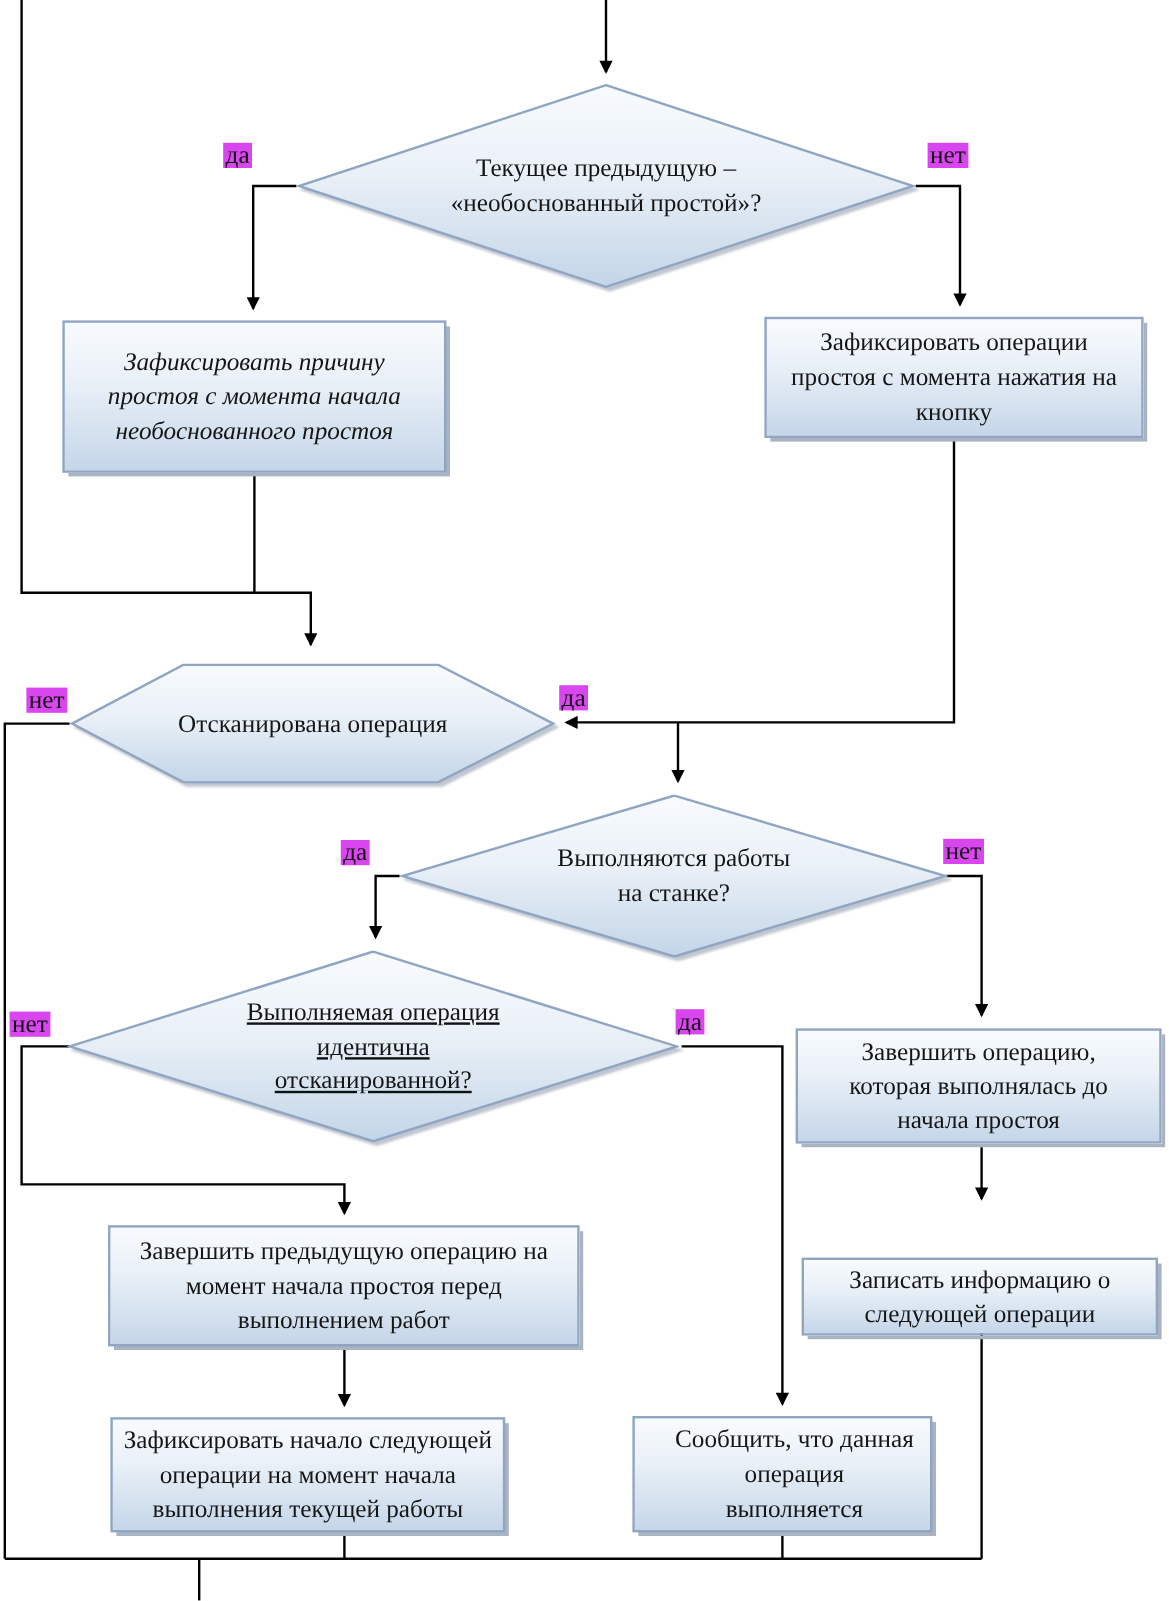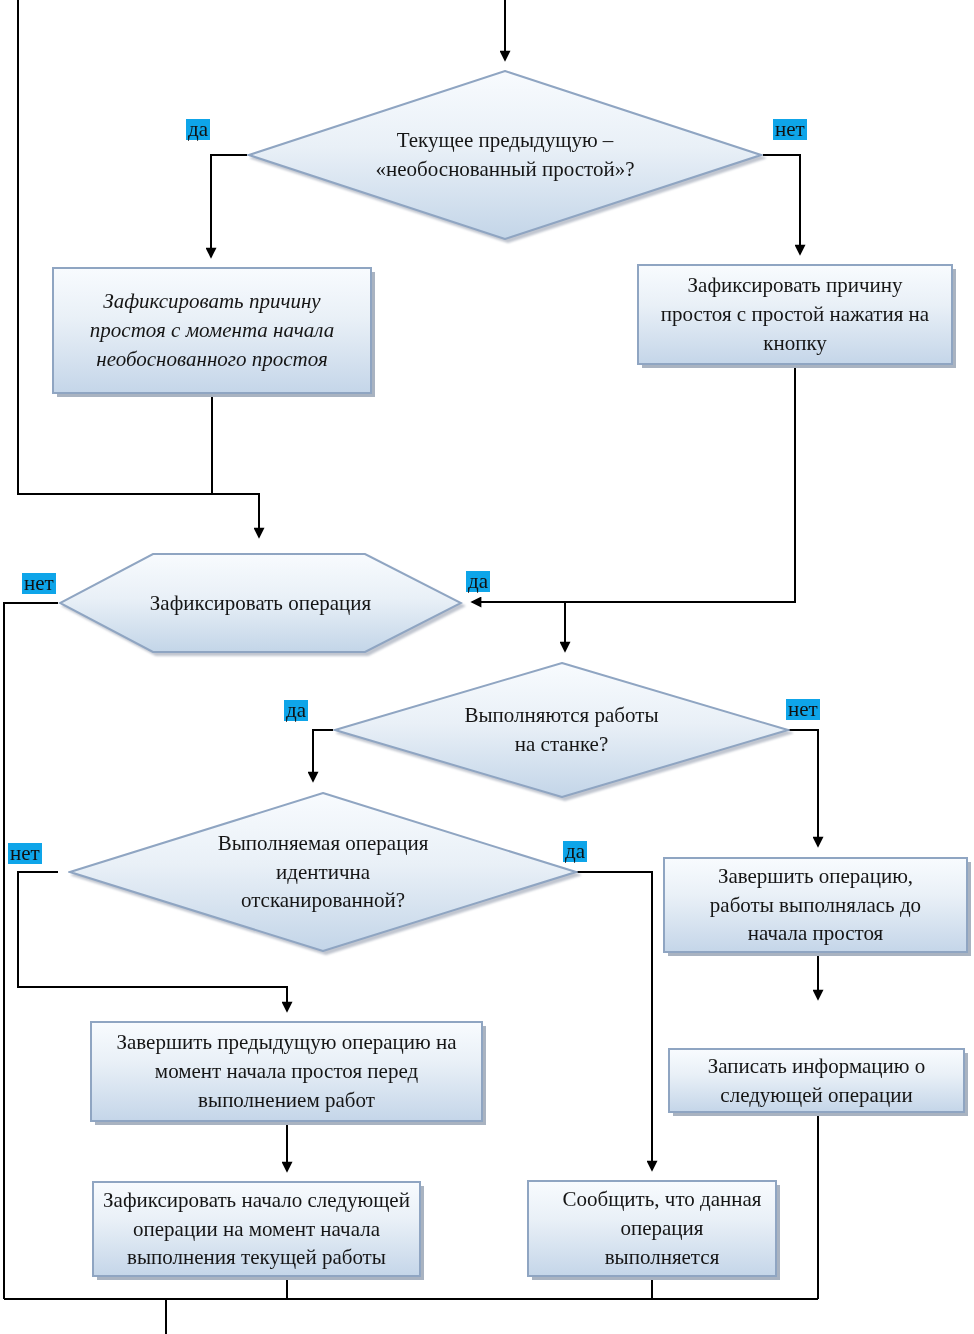--- a/index.html
+++ b/index.html
@@ -18,21 +18,21 @@
     color:#151515;
   }
   .box{
     background:linear-gradient(180deg,#f8fbfe 0%,#e9f0f7 40%,#c5d6e9 100%);
     border:2px solid #8fa5c2;
     box-shadow:4px 4px 0 -1px #a9b3c1;
     box-sizing:border-box;
   }
   .edge-label{
     position:absolute;font-size:21px;line-height:1;color:#111;z-index:3;
-    background:#0ea5e9;padding:0 2px;
+    background:#d946ef;padding:0 2px;
   }
 </style>
 </head>
 <body>
 
 <div class="canvas">
 
   <svg class="connectors" viewBox="0 0 974 1334" xmlns="http://www.w3.org/2000/svg">
     <defs>
       <linearGradient id="shapeGrad" x1="0" y1="0" x2="0" y2="1">
@@ -74,52 +74,52 @@
       </svg>
     </div>
     <div class="node-text" style="max-width:300px;">Текущее предыдущую – «необоснованный простой»?</div>
   </div>
 
   <div class="node box" style="left:52px;top:267px;width:320px;height:127px;">
     <div class="node-text" style="max-width:290px;font-style:italic;">Зафиксировать причину простоя с момента начала необоснованного простоя</div>
   </div>
 
   <div class="node box" style="left:637px;top:264px;width:316px;height:101px;">
-    <div class="node-text" style="max-width:290px;">Зафиксировать причину простоя с простой нажатия на кнопку</div>
+    <div class="node-text" style="max-width:290px;">Зафиксировать операции простоя с момента нажатия на кнопку</div>
   </div>
 
   <div class="node" style="left:58px;top:553px;width:405px;height:100px;">
     <div class="shape">
       <svg viewBox="0 0 405 100" preserveAspectRatio="none">
         <polygon points="95,1 307,1 403,50 307,99 95,99 2,50" fill="url(#shapeGrad)" stroke="#8fa5c2" stroke-width="2"></polygon>
       </svg>
     </div>
-    <div class="node-text" style="max-width:340px;">Зафиксировать операция</div>
+    <div class="node-text" style="max-width:340px;">Отсканирована операция</div>
   </div>
 
   <div class="node" style="left:333px;top:662px;width:457px;height:136px;">
     <div class="shape">
       <svg viewBox="0 0 457 136" preserveAspectRatio="none">
         <polygon points="229,1 455,68 229,135 2,68" fill="url(#shapeGrad)" stroke="#8fa5c2" stroke-width="2"></polygon>
       </svg>
     </div>
     <div class="node-text" style="max-width:195px;">Выполняются работы на станке?</div>
   </div>
 
-  <div class="node" style="left:68px;top:792px;width:510px;height:160px;">
+  <div class="node" style="left:56px;top:792px;width:510px;height:160px;text-decoration:underline;">
     <div class="shape">
       <svg viewBox="0 0 510 160" preserveAspectRatio="none">
         <polygon points="255,1 508,80 255,159 2,80" fill="url(#shapeGrad)" stroke="#8fa5c2" stroke-width="2"></polygon>
       </svg>
     </div>
     <div class="node-text" style="max-width:235px;">Выполняемая операция идентична отсканированной?</div>
   </div>
 
   <div class="node box" style="left:663px;top:857px;width:305px;height:96px;">
-    <div class="node-text" style="max-width:260px;">Завершить операцию, работы выполнялась до начала простоя</div>
+    <div class="node-text" style="max-width:260px;">Завершить операцию, которая выполнялась до начала простоя</div>
   </div>
 
   <div class="node box" style="left:668px;top:1008px;width:297px;height:65px;margin-top:40px;">
     <div class="node-text" style="max-width:275px;">Записать информацию о следующей операции</div>
   </div>
 
   <div class="node box" style="left:90px;top:1021px;width:393px;height:101px;">
     <div class="node-text" style="max-width:350px;">Завершить предыдущую операцию на момент начала простоя перед выполнением работ</div>
   </div>
 

